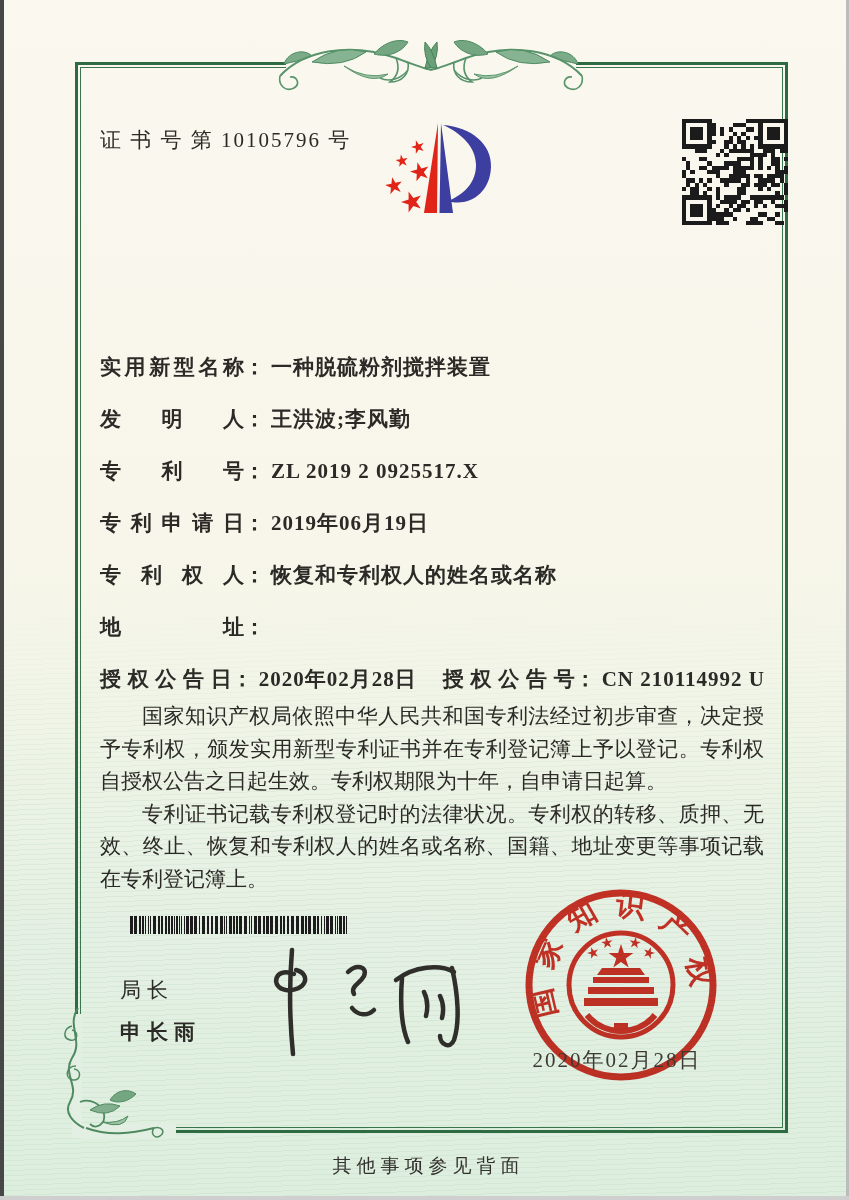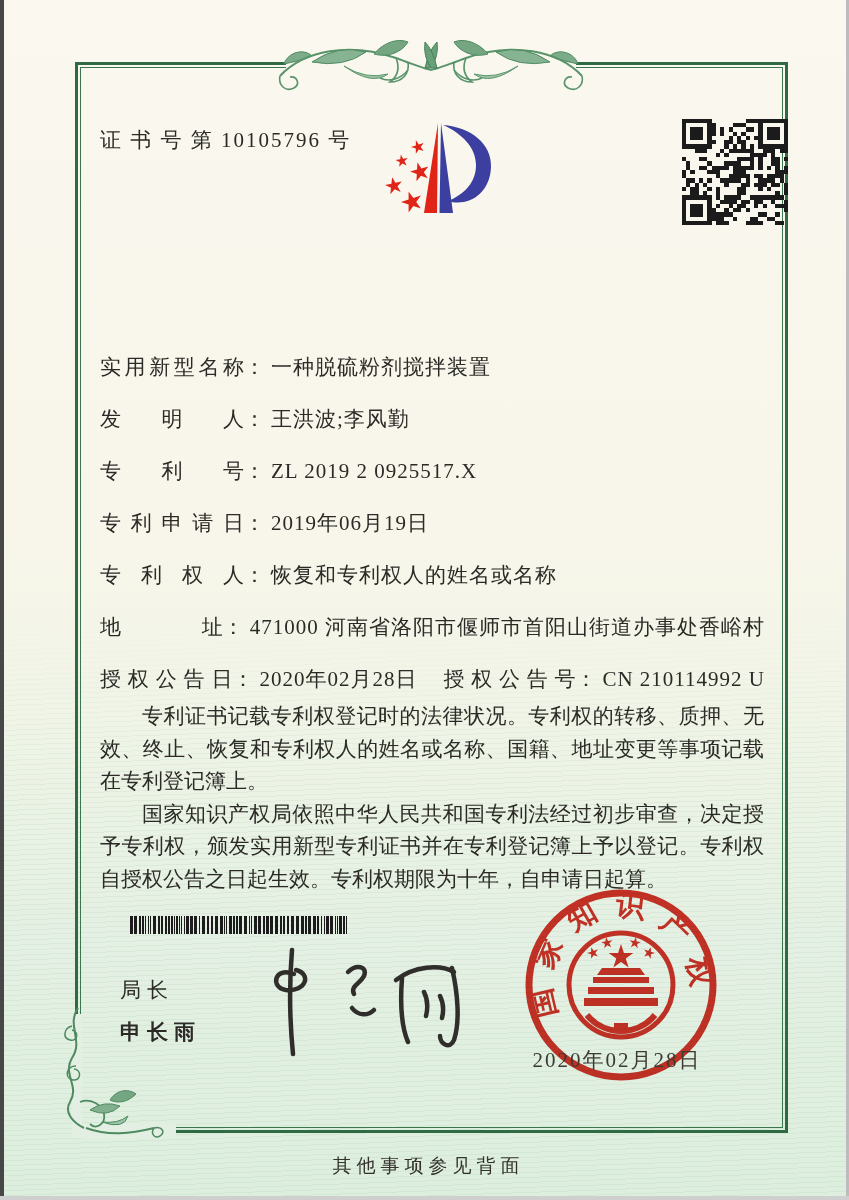--- a/index.html
+++ b/index.html
@@ -16,21 +16,21 @@
   .scan-edge-right{position:absolute;right:0;top:0;width:3px;height:100%;background:#bcbcbc;}
   .scan-edge-bottom{position:absolute;left:0;bottom:0;width:100%;height:4px;background:#cfcfcf;}
   .frame{position:absolute;left:75px;top:62px;width:707px;height:1065px;border:3px solid #2e6b43;}
   .frame-inner{position:absolute;inset:2px;border:1px solid #39754e;}
   .cert-no{position:absolute;left:100px;top:126px;font-size:21px;letter-spacing:2px;}
   .logo{position:absolute;left:368px;top:110px;width:160px;height:128px;}
   .qr{position:absolute;left:682px;top:119px;width:106px;height:106px;}
   .title{position:absolute;left:75px;top:249px;width:707px;text-align:center;
     font-size:43px;font-weight:bold;letter-spacing:9px;color:#1f1e1b;}
   .fields{position:absolute;left:100px;top:355px;width:665px;font-size:21px;}
-  .frow{display:flex;align-items:flex-start;margin-bottom:28px;line-height:24px;white-space:nowrap;}
+  .frow{display:flex;align-items:flex-start;margin-bottom:28px;line-height:24px;white-space:nowrap;font-weight:bold;}
   .flabel{display:inline-block;width:144px;text-align:justify;text-align-last:justify;}
   .flabel2{display:inline-block;width:132px;text-align:justify;text-align-last:justify;}
   .fvalue{margin-left:6px;letter-spacing:1px;}
   .pair2{margin-left:26px;display:flex;align-items:baseline;}
   .paras{position:absolute;left:100px;top:700px;width:664px;font-size:21px;line-height:32.5px;
     text-align:justify;}
   .paras p{margin:0;text-indent:2em;}
   .barcode{position:absolute;left:130px;top:916px;width:222px;height:18px;}
   .sig-role{position:absolute;left:120px;top:976px;font-size:21px;letter-spacing:6px;}
   .sig-name{position:absolute;left:120px;top:1018px;font-size:21px;letter-spacing:6px;font-weight:bold;}
@@ -361,37 +361,36 @@
         <span class="fvalue">2019年06月19日</span>
     </div>
     <div class="frow">
       <span class="flabel">专利权人</span>
         <span>：</span>
         <span class="fvalue">恢复和专利权人的姓名或名称</span>
     </div>
     <div class="frow">
       <span class="flabel">地址</span>
         <span>：</span>
-        <span class="fvalue">471000 河南省洛阳市偃师市首阳山街道办事处香峪村</span>
     </div>
     <div class="frow">
       <span class="flabel">授权公告日</span>
         <span>：</span>
         <span class="fvalue">2020年02月28日</span>
       <span class="pair2">
         <span class="flabel2">授权公告号</span>
           <span>：</span>
           <span class="fvalue">CN 210114992 U</span>
       </span>
     </div>
   </div>
 
   <div class="paras">
+    <p>国家知识产权局依照中华人民共和国专利法经过初步审查，决定授予专利权，颁发实用新型专利证书并在专利登记簿上予以登记。专利权自授权公告之日起生效。专利权期限为十年，自申请日起算。</p>
     <p>专利证书记载专利权登记时的法律状况。专利权的转移、质押、无效、终止、恢复和专利权人的姓名或名称、国籍、地址变更等事项记载在专利登记簿上。</p>
-    <p>国家知识产权局依照中华人民共和国专利法经过初步审查，决定授予专利权，颁发实用新型专利证书并在专利登记簿上予以登记。专利权自授权公告之日起生效。专利权期限为十年，自申请日起算。</p>
   </div>
 
   <svg class="barcode" id="barcode" viewBox="0 0 222 18" preserveAspectRatio="none">
       <rect x="0" y="0" width="3" height="18" fill="#1c1c1c"></rect>
       <rect x="4" y="0" width="3" height="18" fill="#1c1c1c"></rect>
       <rect x="9" y="0" width="2" height="18" fill="#1c1c1c"></rect>
       <rect x="12" y="0" width="2" height="18" fill="#1c1c1c"></rect>
       <rect x="15" y="0" width="1" height="18" fill="#1c1c1c"></rect>
       <rect x="18" y="0" width="1" height="18" fill="#1c1c1c"></rect>
       <rect x="20" y="0" width="1" height="18" fill="#1c1c1c"></rect>

